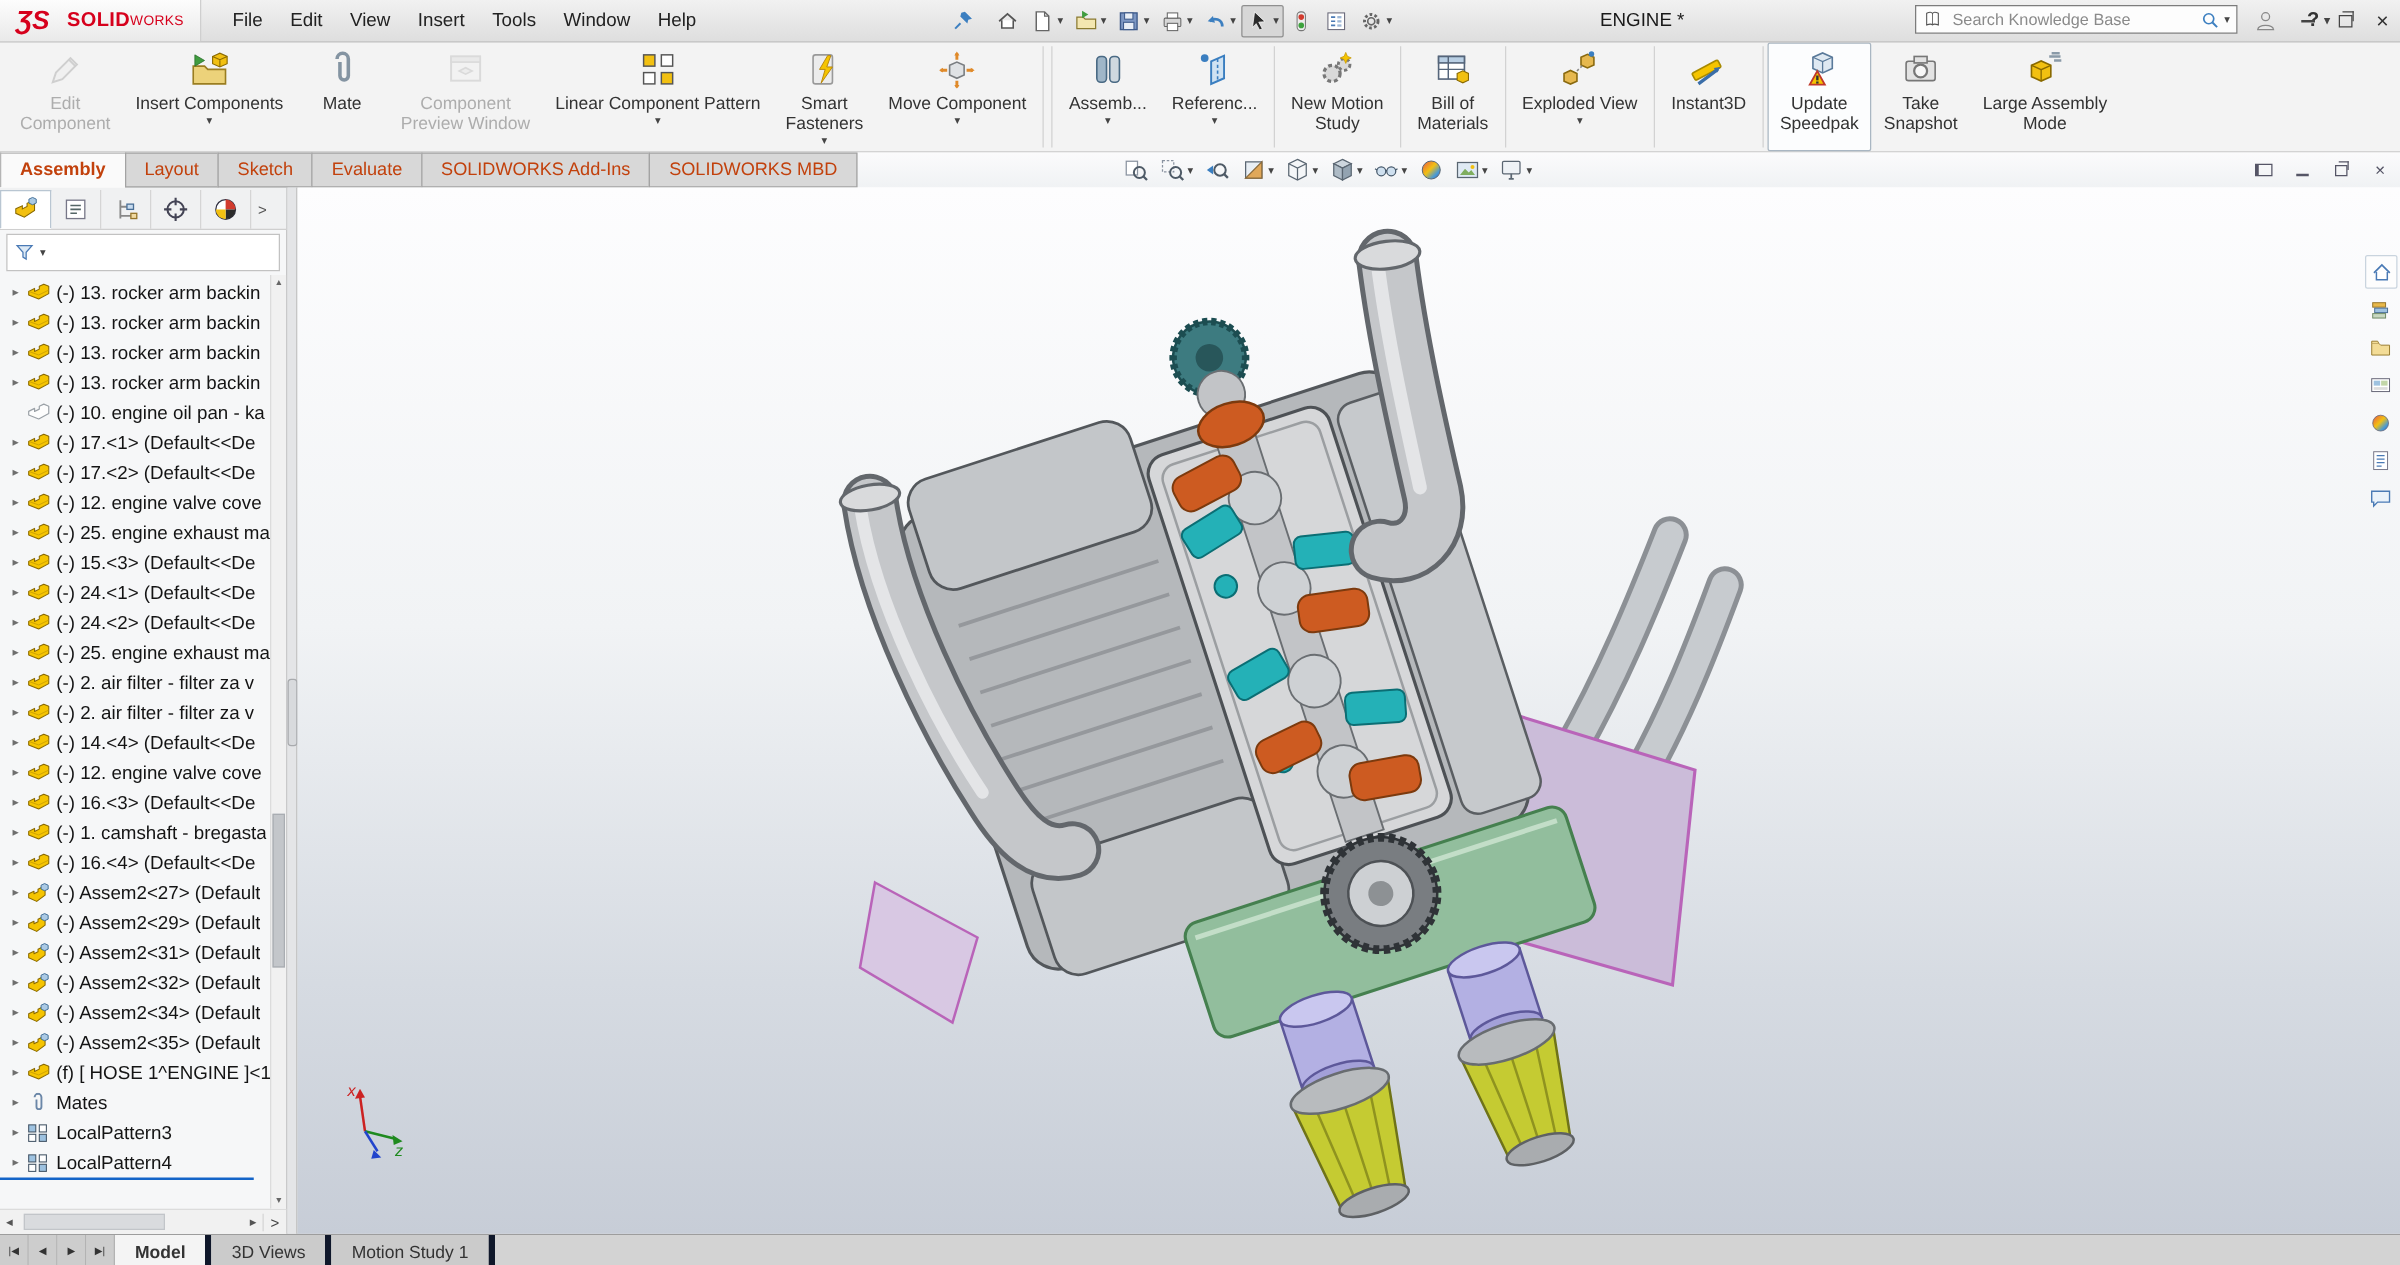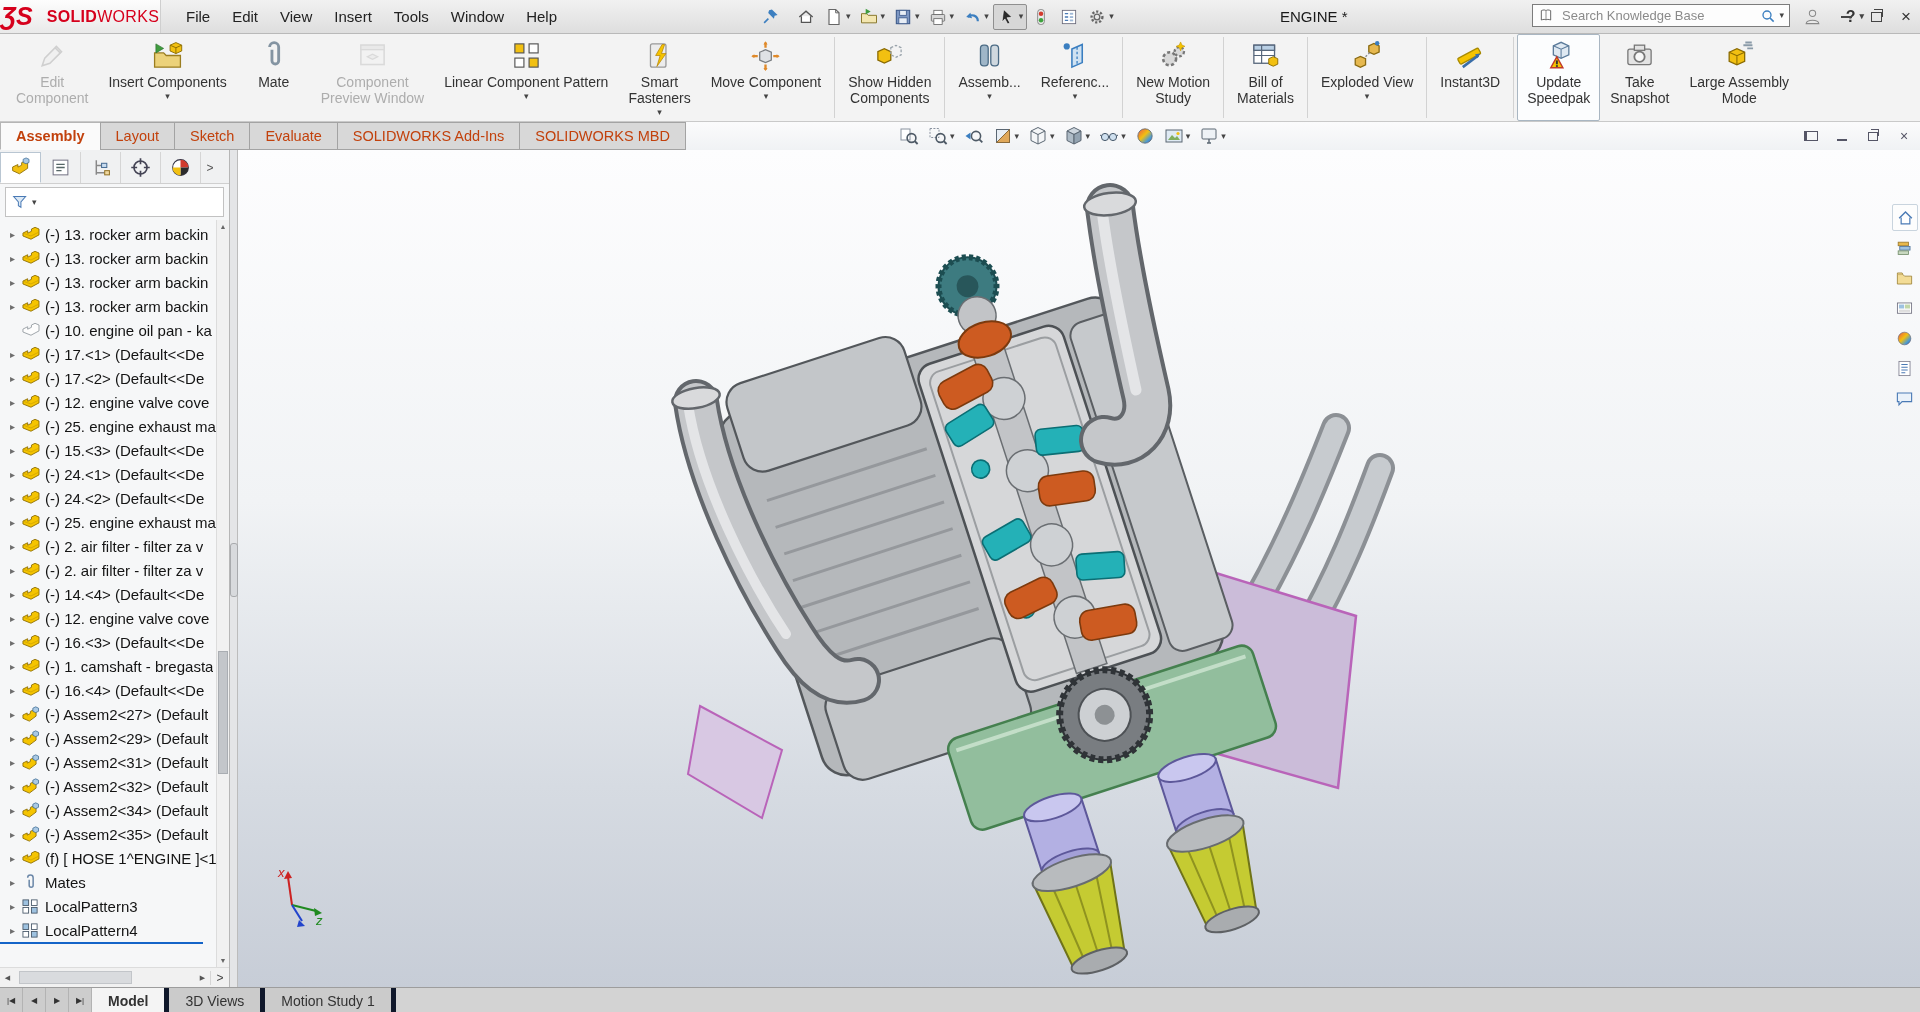--- a/index.html
+++ b/index.html
@@ -5,23 +5,23 @@
   html,body{margin:0;padding:0;width:1920px;height:1012px;overflow:hidden;
     font-family:"Liberation Sans",sans-serif;background:#fff;-webkit-font-smoothing:antialiased}
   svg{display:block}
   .dd{font-size:9px;color:#444;line-height:1}
 
   
   #titlebar{position:relative;height:33px;background:linear-gradient(#f1f1f1,#dedede);
     border-bottom:1px solid #b9b9b9;display:flex;align-items:center}
   .logo{width:160px;height:100%;display:flex;align-items:center;justify-content:center;
     background:linear-gradient(#fdfdfd,#e9e9e9);border-right:1px solid #cfcfcf;white-space:nowrap}
-  .logo .ds{color:#d6001c;font-style:italic;font-weight:bold;font-size:25px;margin-right:14px}
+  .logo .ds{color:#d6001c;font-style:italic;font-weight:bold;font-size:21px;margin-right:14px}
   .logo .solid{color:#d6001c;font-weight:bold;font-size:16px;letter-spacing:.3px}
-  .logo .works{color:#d6001c;font-weight:normal;font-size:16px;letter-spacing:.3px}
+  .logo .works{color:#d6001c;font-weight:normal;font-size:11px;letter-spacing:.3px}
   #menubar{display:flex;margin-left:14px}
   .menu-item{padding:5px 11px;font-size:15px;color:#222;line-height:33px;cursor:default}
   .pin{position:absolute;left:762px;top:8px;width:17px;height:17px}
   #quicktools{position:absolute;left:792px;top:3px;display:flex;align-items:center;height:27px}
   .qt{display:flex;align-items:center;padding:2px 3px;border:1px solid transparent;border-radius:2px}
   .qt svg{width:20px;height:20px}
   .qt .dd{margin-left:2px}
   .qt.pressed{background:#d7d7d7;border-color:#8f8f8f}
   .doc-title{position:absolute;left:1280px;top:0;line-height:33px;font-size:15px;color:#1a1a1a}
   .searchbox{position:absolute;right:130px;top:4px;width:258px;height:23px;background:#fdfdfd;
@@ -595,31 +595,20 @@
         <svg>
           <use href="#ri-move-component"></use>
         </svg>
       </div>
       <div class="rlabel">
         <div>Move Component</div>
       </div>
       <div class="rdd">▾</div>
     </div>
     <div class="rsep"></div>
-    <div class="rbtn">
-      <div class="ricon">
-        <svg>
-          <use href="#ri-show-hidden"></use>
-        </svg>
-      </div>
-      <div class="rlabel">
-        <div>Show Hidden</div>
-        <div>Components</div>
-      </div>
-    </div>
     <div class="rsep"></div>
     <div class="rbtn">
       <div class="ricon">
         <svg>
           <use href="#ri-assembly-features"></use>
         </svg>
       </div>
       <div class="rlabel">
         <div>Assemb...</div>
       </div>

